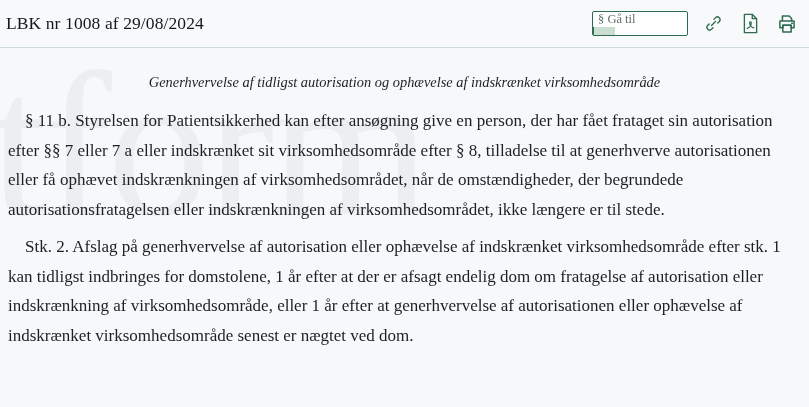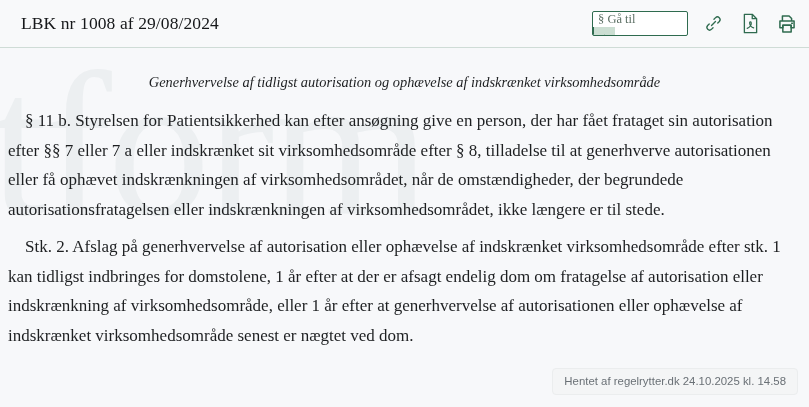--- a/index.html
+++ b/index.html
@@ -28,21 +28,21 @@
   .header {
     position: relative;
     z-index: 5;
     height: 48px;
     box-sizing: border-box;
     background: #f8f9fa;
     border-bottom: 1px solid #cfdcd6;
     display: flex;
     align-items: center;
     justify-content: space-between;
-    padding: 0 10px 0 19px;
+    padding: 0 10px 0 4px;
   }
   .header-title {
     font-family: "Liberation Serif", "DejaVu Serif", serif;
     font-size: 17.5px;
     color: #16181a;
     letter-spacing: 0.1px;
     white-space: nowrap;
     padding-left: 2px;
   }
 
@@ -237,17 +237,14 @@
     <p class="para">
       <span>§ 11 b. Styrelsen for Patientsikkerhed kan efter ansøgning give en person, der har fået frataget sin autorisation efter §§ 7 eller 7 a eller indskrænket sit virksomhedsområde efter § 8, tilladelse til at generhverve autorisationen eller få ophævet indskrænkningen af virksomhedsområdet, når de omstændigheder, der begrundede autorisationsfratagelsen eller indskrænkningen af virksomhedsområdet, ikke længere er til stede.</span>
     </p>
 
     <p class="para">
       <span class="stk">Stk. 2.</span><span> Afslag på generhvervelse af autorisation eller ophævelse af indskrænket virksomhedsområde efter stk. 1 kan tidligst indbringes for domstolene, 1 år efter at der er afsagt endelig dom om fratagelse af autorisation eller indskrænkning af virksomhedsområde, eller 1 år efter at generhvervelse af autorisationen eller ophævelse af indskrænket virksomhedsområde senest er nægtet ved dom.</span>
     </p>
 
   </div>
 
-  <div class="footer">
-    <div class="footer-badge">Hentet af regelrytter.dk 24.10.2025 kl. 14.58</div>
-  </div>
 
 </div>
 
 </body></html>

